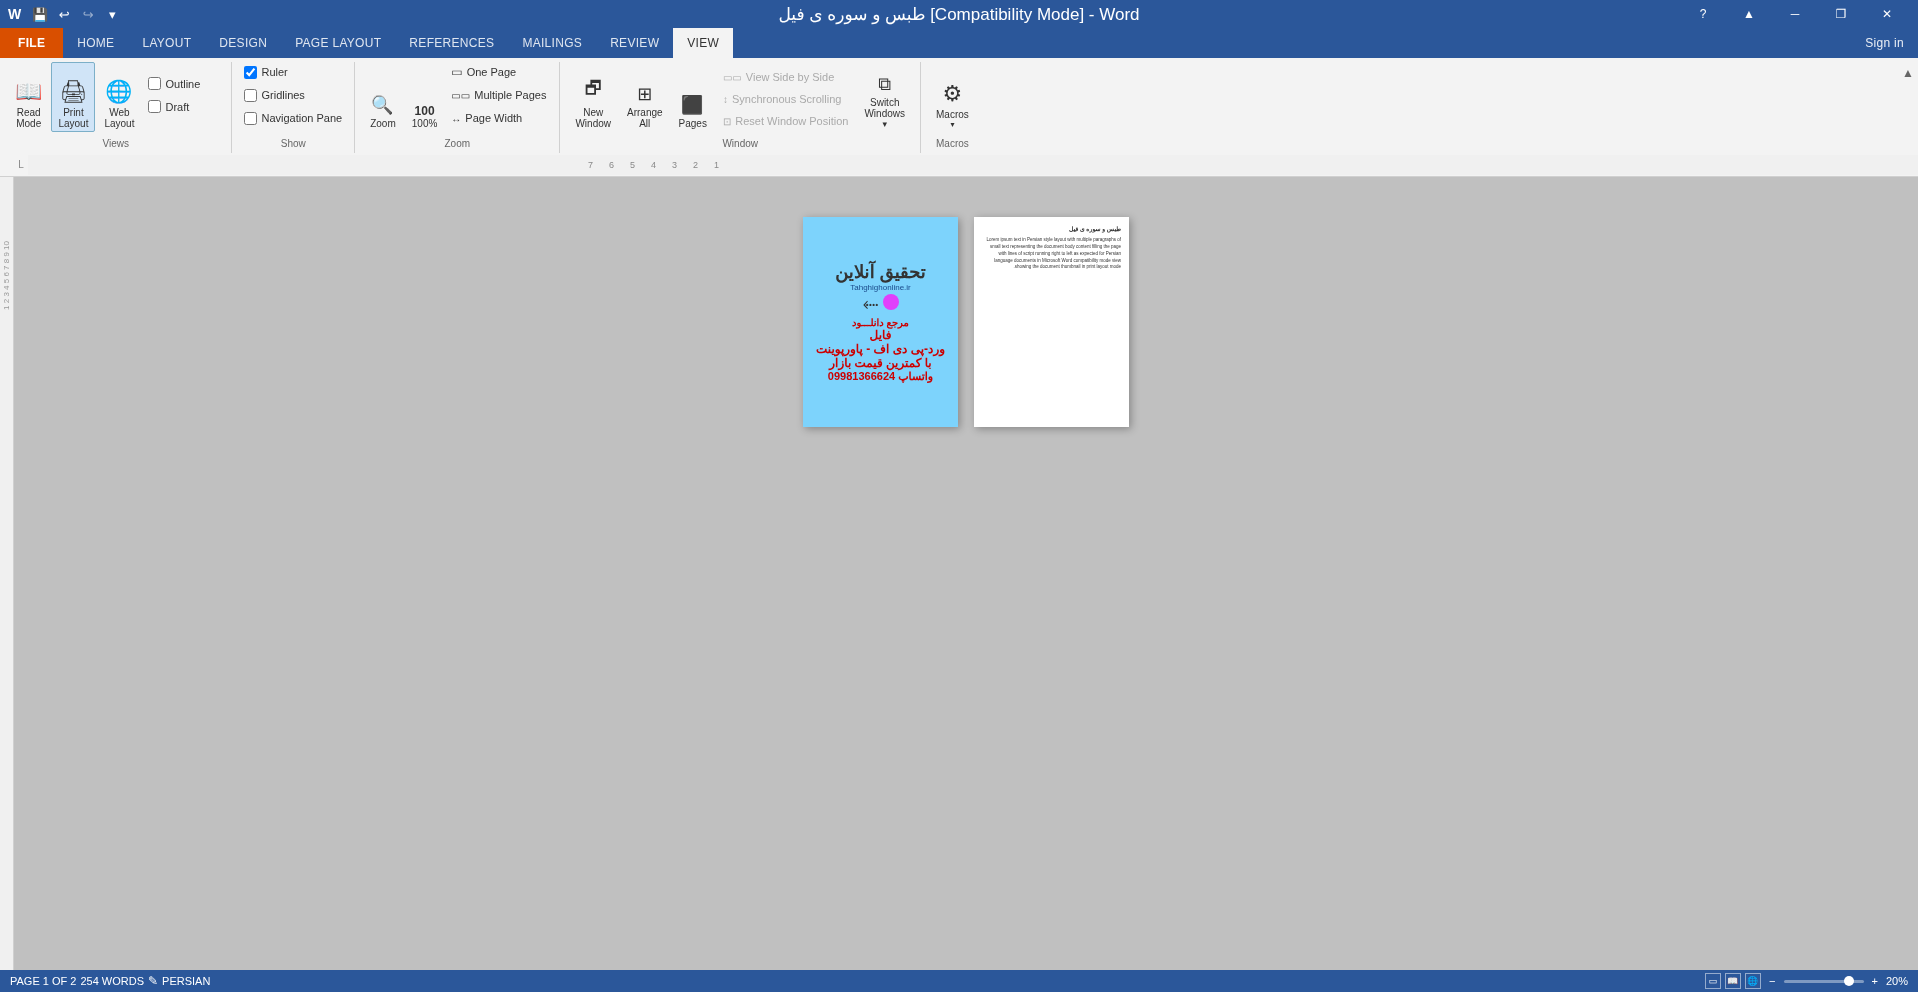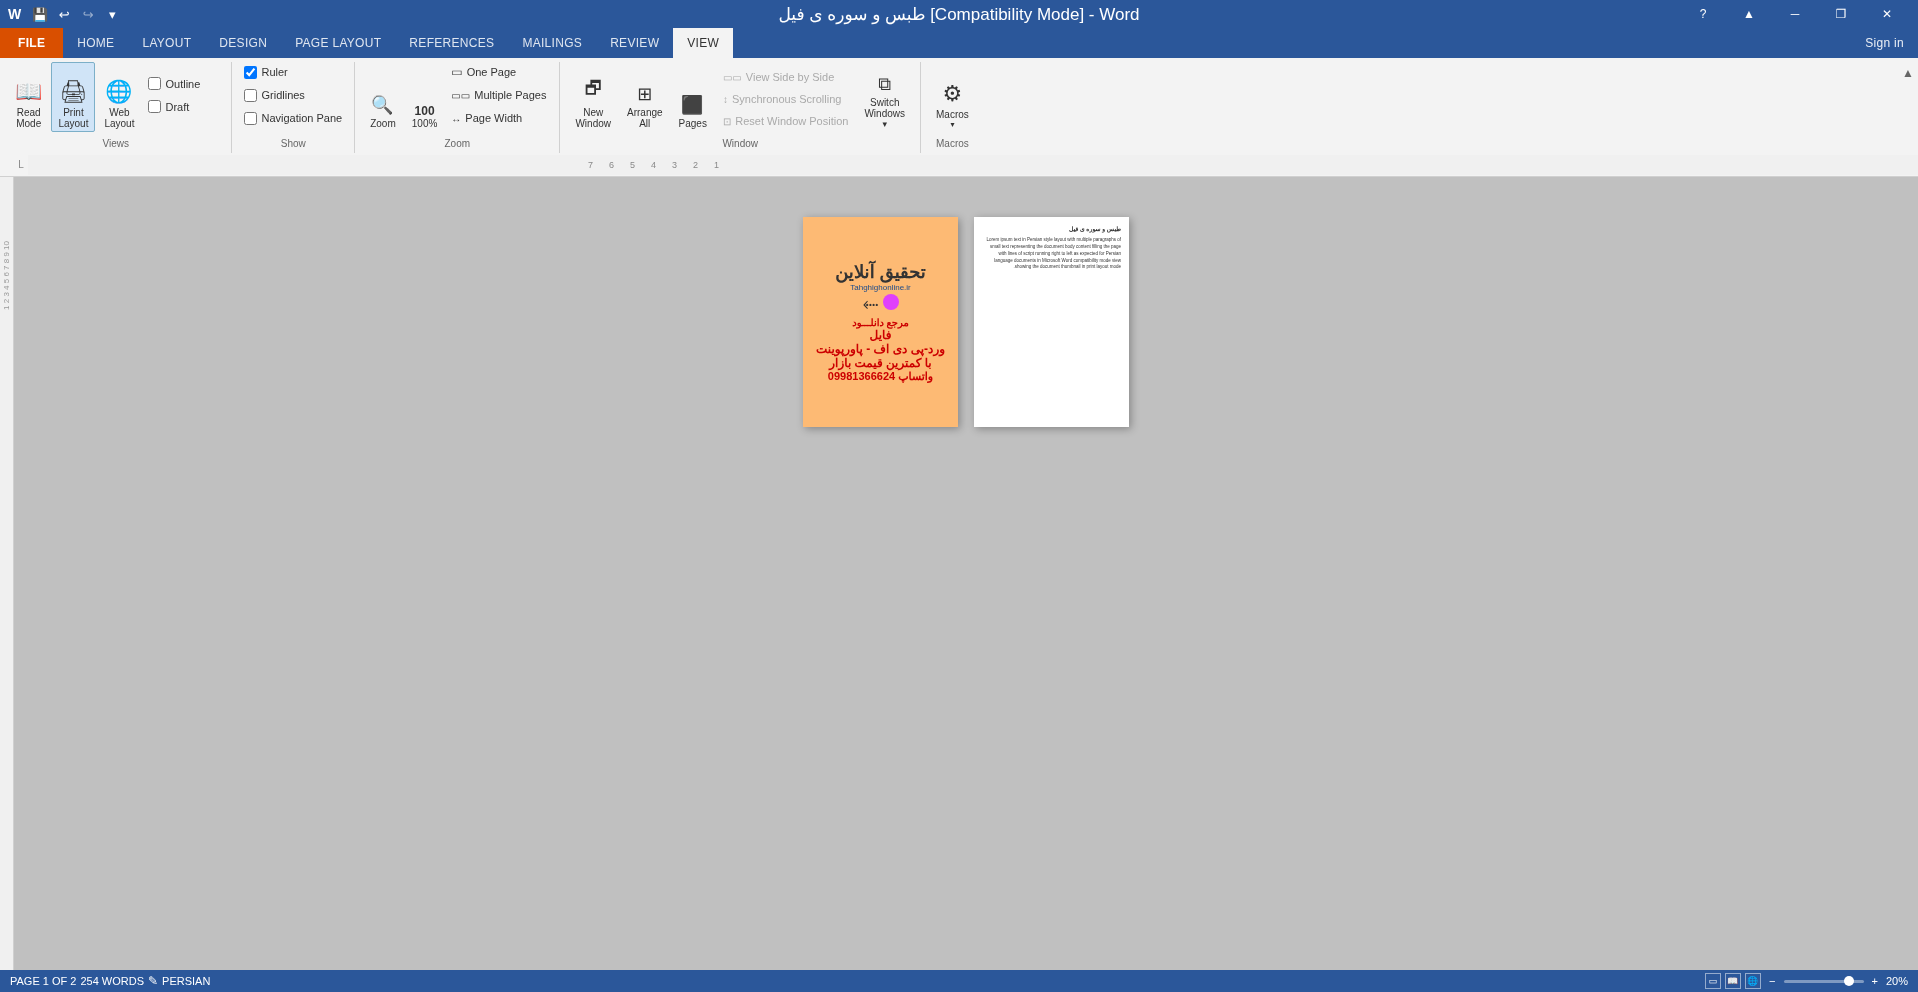--- a/index.html
+++ b/index.html
@@ -60,24 +60,24 @@
     .doc-area { flex: 1; background: #c0c0c0; overflow: auto; display: flex; flex-direction: column; align-items: center; padding: 40px 20px; gap: 20px; }
 
     
     .doc-page { background: white; box-shadow: 2px 2px 8px rgba(0,0,0,0.3); position: relative; }
     .page1 { width: 155px; height: 210px; overflow: hidden; }
     .page2 { width: 155px; height: 210px; }
 
     .pages-row { display: flex; gap: 16px; align-items: flex-start; }
 
     
-    .ad-page { background: #fdba74; width: 100%; height: 100%; display: flex; flex-direction: column; align-items: center; justify-content: center; padding: 6px; text-align: center; }
+    .ad-page { background: #7dd3fc; width: 100%; height: 100%; display: flex; flex-direction: column; align-items: center; justify-content: center; padding: 6px; text-align: center; }
     .ad-title { font-size: 18px; font-weight: bold; color: #333; direction: rtl; }
     .ad-url { font-size: 8px; color: #1a4a8a; direction: ltr; }
-    .ad-tagline { font-size: 10px; font-weight: bold; color: #cc0000; direction: rtl; margin-top: 2px; font-family: Liberation Serif, serif; }
+    .ad-tagline { font-size: 10px; font-weight: bold; color: #cc0000; direction: rtl; margin-top: 2px; }
     .ad-sub { font-size: 12px; font-weight: bold; color: #cc0000; direction: rtl; }
     .ad-main { font-size: 12px; font-weight: bold; color: #cc0000; direction: rtl; }
     .ad-phone { font-size: 11px; font-weight: bold; color: #cc0000; direction: rtl; }
 
     
     .text-page { padding: 8px; direction: rtl; font-size: 5px; color: #333; line-height: 1.4; }
     .text-page .page-header { font-size: 6px; font-weight: bold; text-align: right; margin-bottom: 4px; }
 
     
     .status-bar { height: 22px; background: #2b579a; display: flex; align-items: center; padding: 0 10px; gap: 16px; color: white; font-size: 11px; position: fixed; bottom: 0; width: 100%; }

